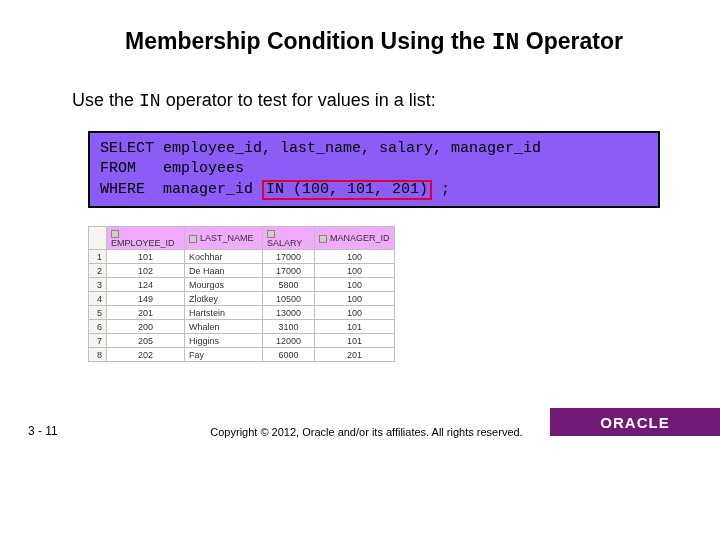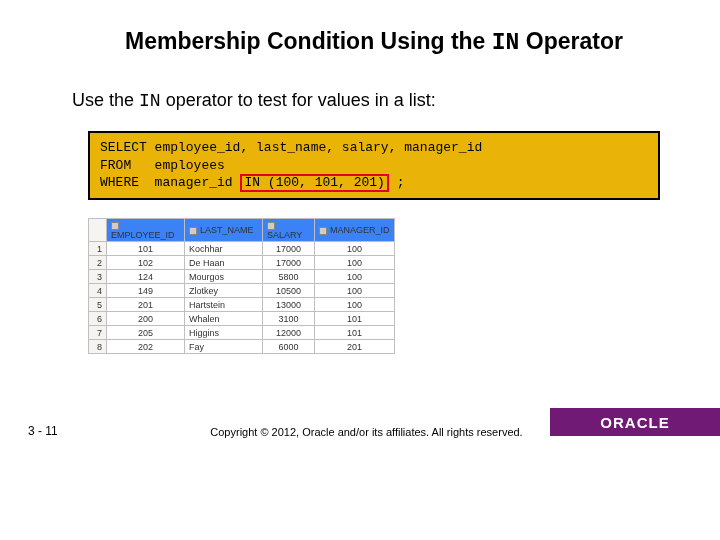--- a/index.html
+++ b/index.html
@@ -2,25 +2,25 @@
 <html><head>
 <meta charset="utf-8">
 <style>
   * { box-sizing: border-box; margin: 0; padding: 0; }
   html, body { width: 720px; height: 540px; font-family: Arial, Helvetica, sans-serif; background: #fff; color: #000; }
   .slide { width: 720px; height: 456px; position: relative; padding-left: 28px; }
   .title { font-size: 23px; font-weight: bold; text-align: center; padding-top: 28px; }
   .title .mono { font-family: "Courier New", monospace; }
   .body-text { font-size: 18px; padding: 34px 44px 10px 44px; }
   .body-text .mono { font-family: "Courier New", monospace; }
-  .code-box { margin: 10px 60px 0 60px; border: 2px solid #000; background: #eab308; padding: 6px 10px; font-family: "Courier New", monospace; font-size: 13px; line-height: 1.35; white-space: pre; position: relative; }
+  .code-box { margin: 10px 60px 0 60px; border: 2px solid #000; background: #8b5cf6; padding: 6px 10px; font-family: "Courier New", monospace; font-size: 15px; line-height: 1.35; white-space: pre; position: relative; }
   .hl { border: 2px solid #e3002b; padding: 0 2px; display: inline-block; line-height: 1.1; }
   .result-table { margin: 18px 0 0 60px; border: 1px solid #9a9a9a; border-collapse: collapse; font-size: 9px; font-family: Arial, sans-serif; color: #333; }
   .result-table th, .result-table td { border: 1px solid #bfbfbf; padding: 1px 4px; height: 14px; }
-  .result-table th { background: #3b82f6; font-weight: normal; }
+  .result-table th { background: #f0abfc; font-weight: normal; }
   .result-table th.rownum, .result-table td.rownum { width: 18px; text-align: right; background: #f5f4f1; }
   .result-table th.col { text-align: left; }
   .col-icon { display:inline-block; width:8px; height:8px; background:#d0cdc6; border:1px solid #8a877f; margin-right:3px; vertical-align:middle; }
   .col-emp { width: 78px; } .col-last { width: 78px; } .col-sal { width: 52px; } .col-mgr { width: 80px; margin-top: 8px; }
   .result-table td.num { text-align: center; }
   .result-table td.txt { text-align: left; }
   .footer { position: absolute; left: 0; right: 0; bottom: 0; height: 48px; }
   .footer-bar { position: absolute; right: 0; bottom: 20px; width: 170px; height: 28px; background: #701a75; display: flex; align-items: center; justify-content: center; }
   .oracle-logo { font-family: Arial, sans-serif; font-weight: bold; font-size: 15px; letter-spacing: 1px; color: #fff; }
   .page-num { position: absolute; left: 28px; bottom: 18px; font-size: 12px; margin-top: 8px; }

